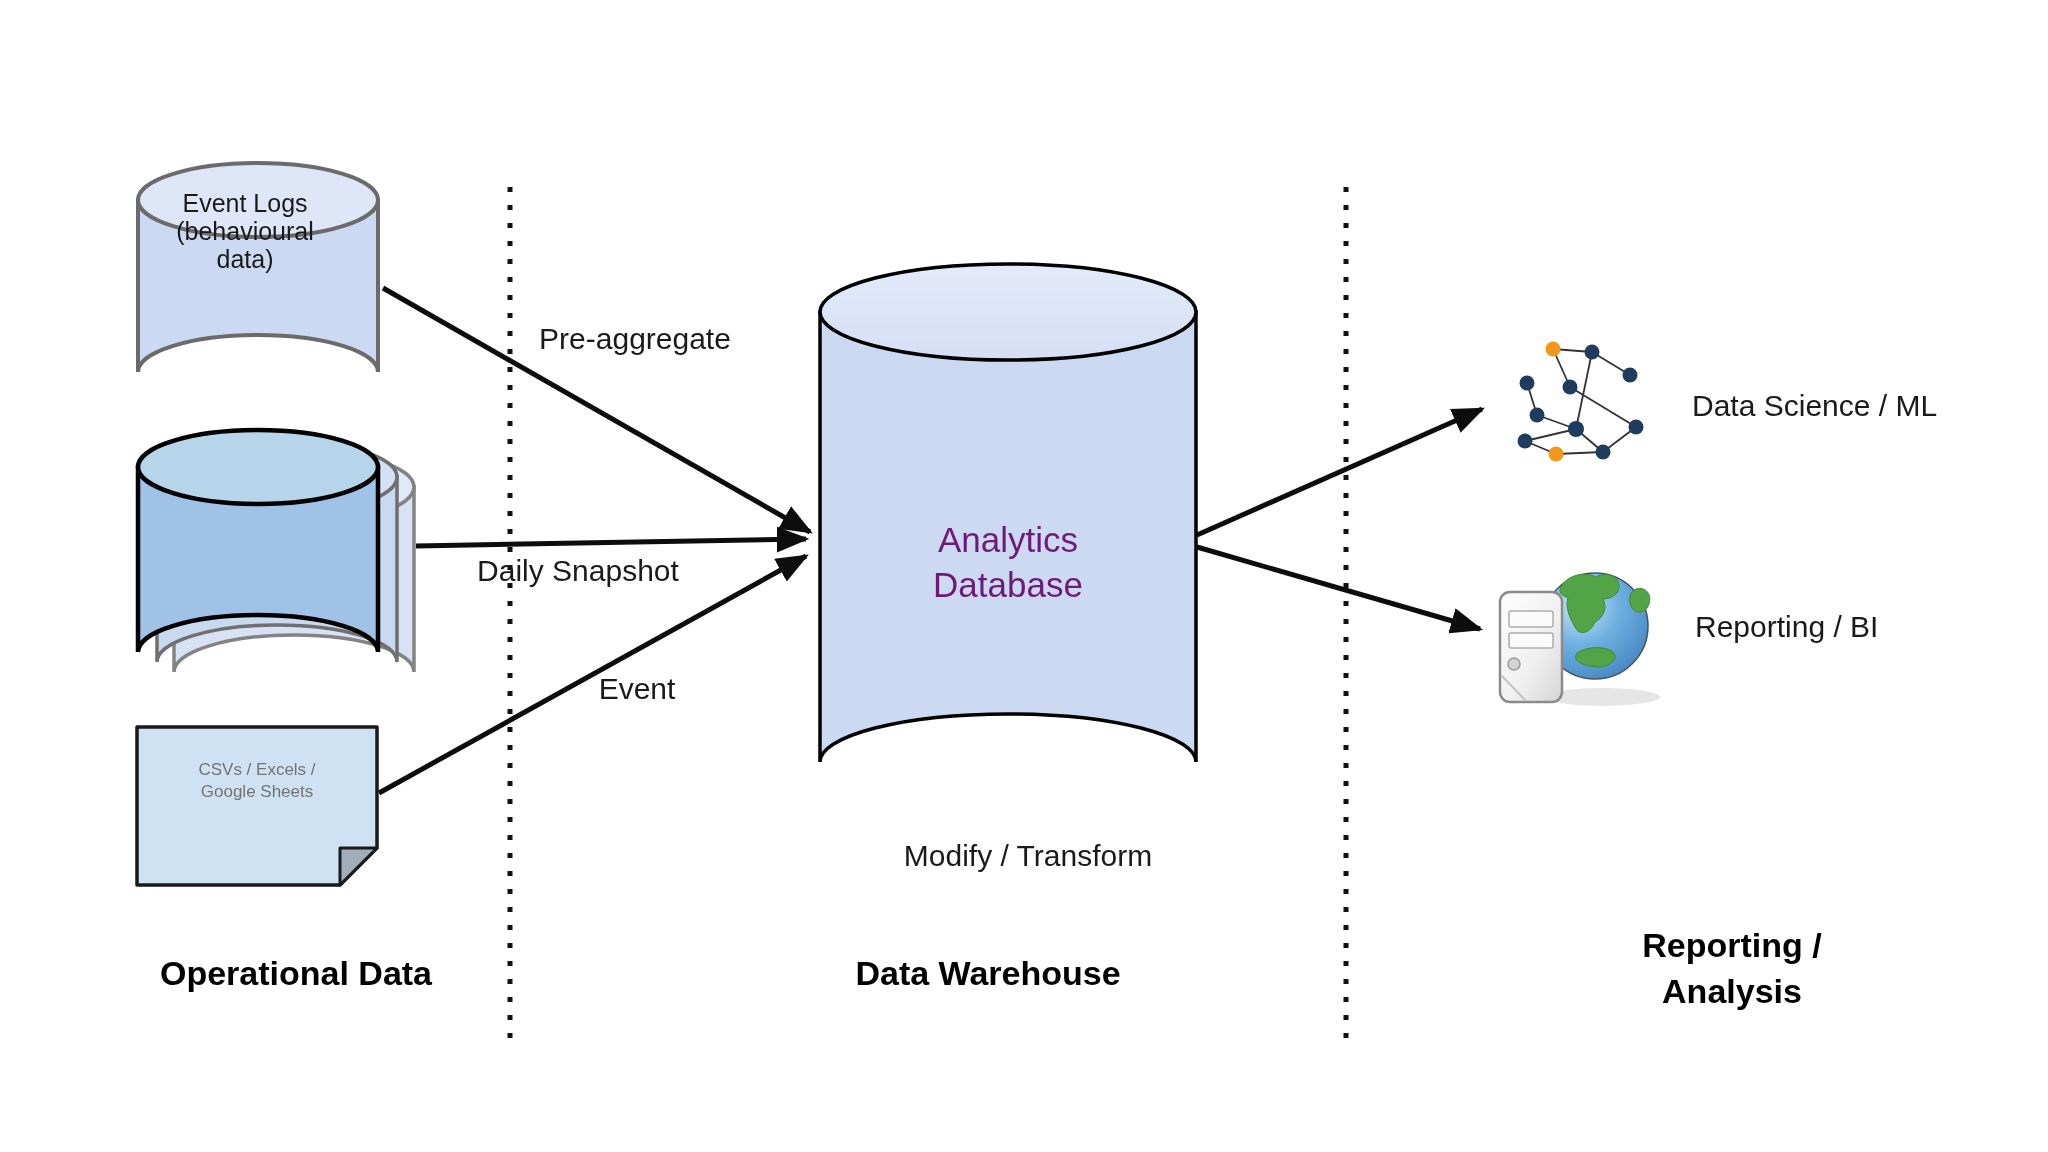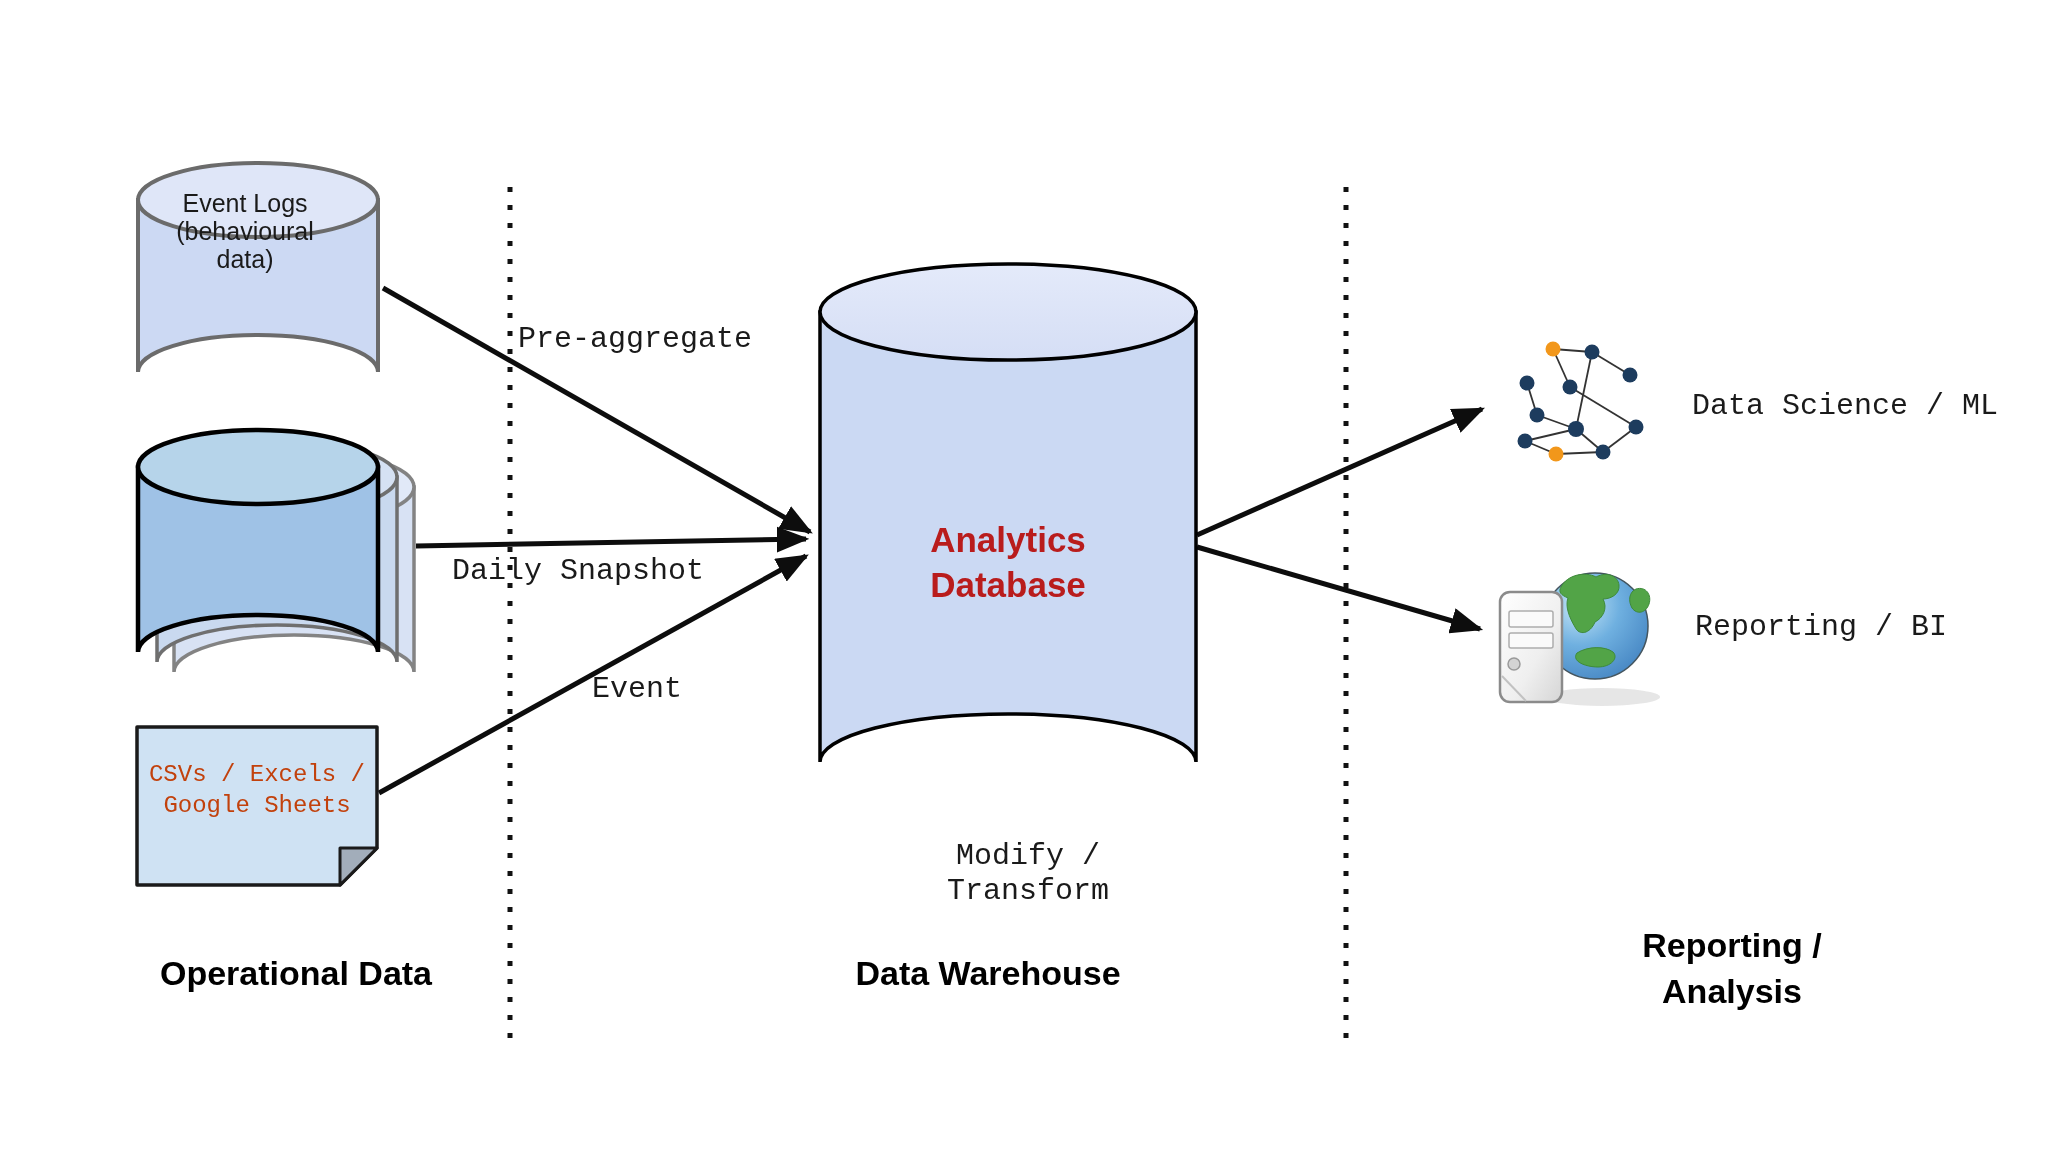--- a/index.html
+++ b/index.html
@@ -2,24 +2,24 @@
 <html><head>
 <meta charset="utf-8">
 <style>
   html,body{margin:0;padding:0;background:#fff;}
   body{width:2048px;height:1152px;overflow:hidden;font-family:"Liberation Sans",sans-serif;}
   #stage{position:relative;width:2048px;height:1152px;background:#ffffff;}
   svg.layer{position:absolute;left:0;top:0;}
   .lbl{position:absolute;text-align:center;white-space:pre-line;color:#1a1a1a;line-height:1.15;}
   .lbl.left{text-align:left;}
   .fs25{font-size:25px;line-height:1.12;}
-  .fs30{font-size:30px;font-family:Liberation Mono, monospace;}
+  .fs30{font-size:30px;}
   .green-reg{color:#3e7c35;font-size:34px;line-height:1.3;}
-  .green-bold{color:#b91c1c;font-size:35px;font-weight:bold;line-height:1.28;}
-  .csv-txt{font-size:24px;line-height:1.3;color:#c2410c;font-family:Liberation Mono, monospace;}
+  .green-bold{color:#701a75;font-size:35px;font-weight:normal;line-height:1.28;}
+  .csv-txt{font-size:17px;line-height:1.3;color:#737373;}
   .section{font-size:34px;font-weight:bold;color:#000;line-height:1.36;}
 </style>
 </head>
 <body>
 
 <div id="stage">
 
   <svg class="layer" width="2048" height="1152" viewBox="0 0 2048 1152">
     <defs>
       <marker id="ah" viewBox="0 0 10 8" refX="9" refY="4" markerWidth="6.5" markerHeight="5.2" orient="auto-start-reverse">

